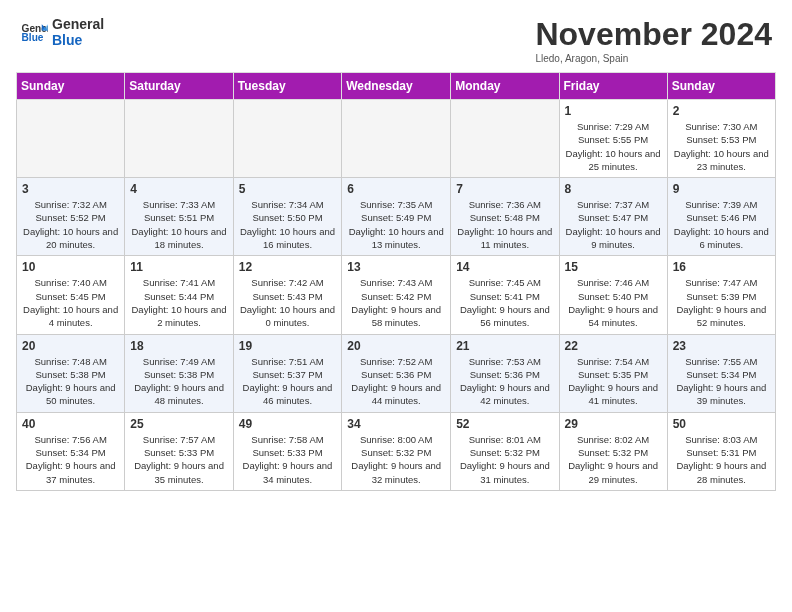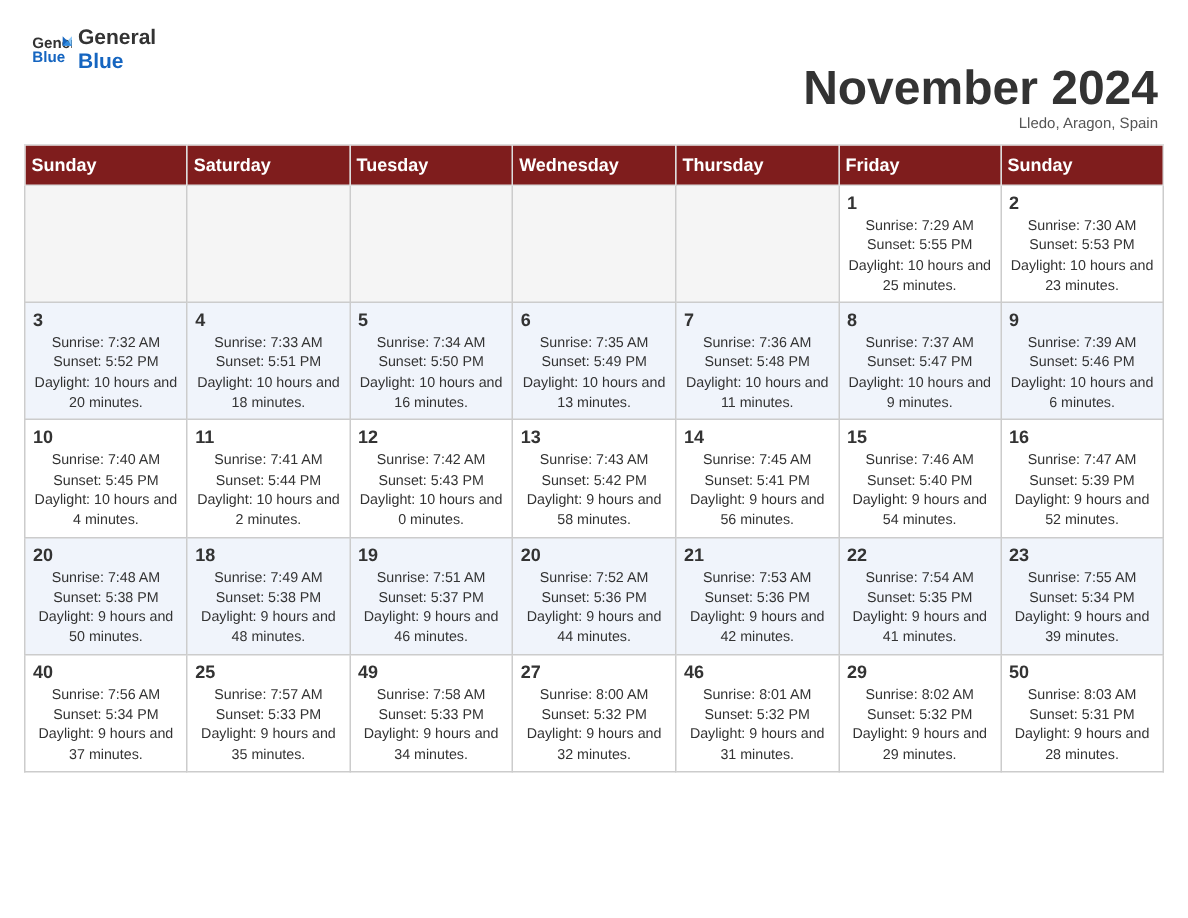--- a/index.html
+++ b/index.html
@@ -18,41 +18,39 @@
     .logo {
       display: flex;
       align-items: center;
       gap: 4px;
     }
     .logo-icon {
       width: 28px;
       height: 28px;
     }
     .title-block {
-      text-align: right;
-      margin-top: 24px;
     }
     .month-year {
       font-size: 32px;
       font-weight: bold;
       color: #333;
     }
     .location {
       font-size: 10px;
       color: #555;
     }
     .calendar {
       width: 100%;
       border-collapse: collapse;
       padding: 0 8px;
       margin: 0 8px;
       width: calc(100% - 16px);
     }
     .calendar th {
-      background: #7f1d1d;
+      background: #a21caf;
       color: #fff;
       font-size: 12px;
       font-weight: bold;
       padding: 6px 4px;
       text-align: left;
       border: 1px solid #ddd;
     }
     .calendar td {
       vertical-align: top;
       border: 1px solid #ccc;
@@ -112,21 +110,21 @@
 </div>
 
 <div class="calendar-wrapper">
   <table class="calendar">
     <thead>
       <tr>
       <th>Sunday</th>
           <th>Saturday</th>
           <th>Tuesday</th>
           <th>Wednesday</th>
-          <th>Thursday</th>
+          <th>Monday</th>
           <th>Friday</th>
           <th>Sunday</th>
         </tr>
     </thead>
     <tbody id="calendar-body">
     <tr>
           <td class="empty"></td>
           <td class="empty"></td>
           <td class="empty"></td>
           <td class="empty"></td>
@@ -237,25 +235,25 @@
           </td>
           <td>
             <span class="day-num">25</span>
             <div class="day-info">Sunrise: 7:57 AM<br>Sunset: 5:33 PM<br>Daylight: 9 hours and 35 minutes.</div>
           </td>
           <td>
             <span class="day-num">49</span>
             <div class="day-info">Sunrise: 7:58 AM<br>Sunset: 5:33 PM<br>Daylight: 9 hours and 34 minutes.</div>
           </td>
           <td>
-            <span class="day-num">27</span>
+            <span class="day-num">34</span>
             <div class="day-info">Sunrise: 8:00 AM<br>Sunset: 5:32 PM<br>Daylight: 9 hours and 32 minutes.</div>
           </td>
           <td>
-            <span class="day-num">46</span>
+            <span class="day-num">52</span>
             <div class="day-info">Sunrise: 8:01 AM<br>Sunset: 5:32 PM<br>Daylight: 9 hours and 31 minutes.</div>
           </td>
           <td>
             <span class="day-num">29</span>
             <div class="day-info">Sunrise: 8:02 AM<br>Sunset: 5:32 PM<br>Daylight: 9 hours and 29 minutes.</div>
           </td>
           <td>
             <span class="day-num">50</span>
             <div class="day-info">Sunrise: 8:03 AM<br>Sunset: 5:31 PM<br>Daylight: 9 hours and 28 minutes.</div>
           </td>

